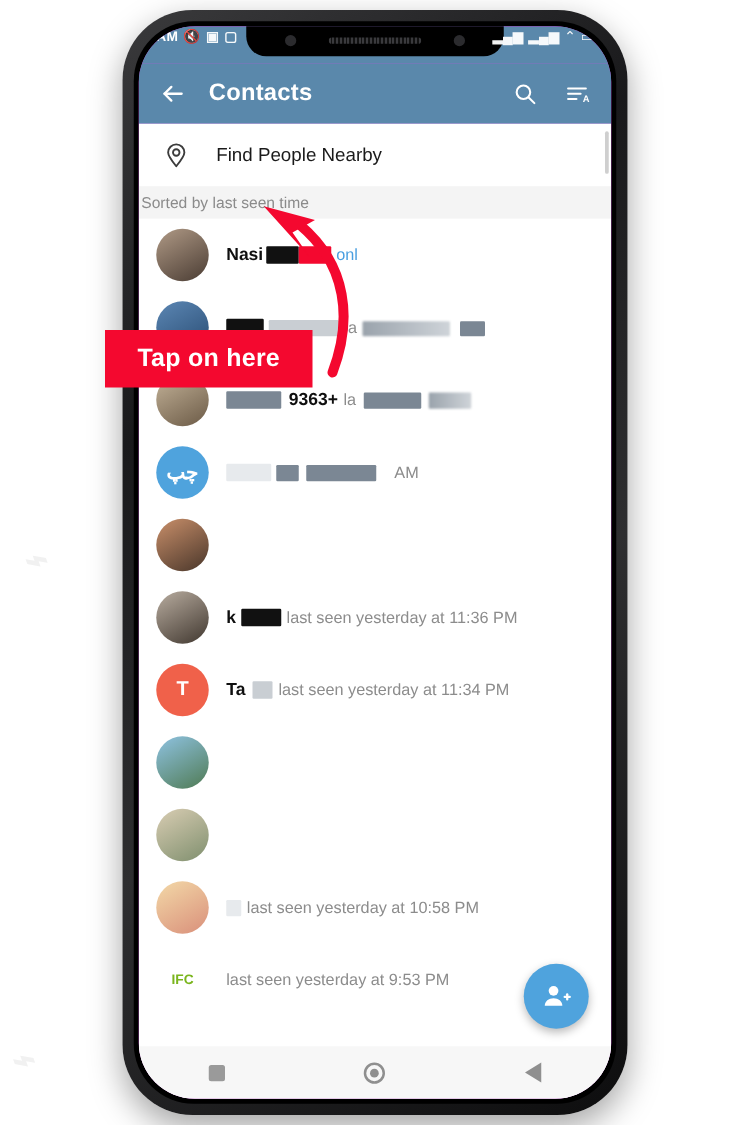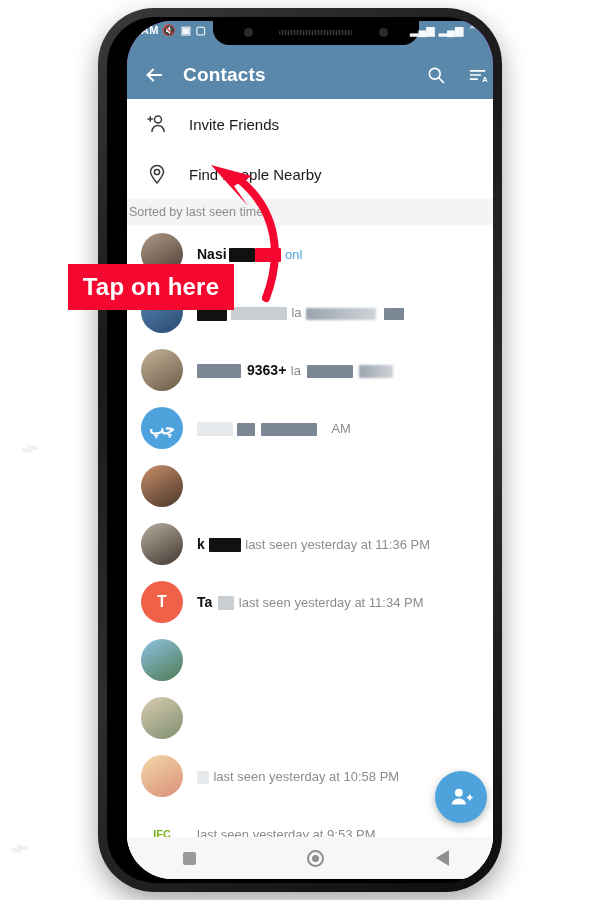--- a/index.html
+++ b/index.html
@@ -26,21 +26,21 @@
     background: linear-gradient(145deg,#3a3a3c 0%, #19191b 30%, #2e2e30 60%, #0d0d0e 100%);
     box-shadow: 0 10px 26px rgba(0,0,0,.35);
     padding: 9px;
   }
   #bezel {
     position: relative; width: 100%; height: 100%;
     border-radius: 48px; background: #000; padding: 4px; overflow: hidden;
   }
   #screen {
     position: relative; width: 100%; height: 100%;
-    border-radius: 45px; overflow: hidden; background: #d946ef; margin-left: 16px;
+    border-radius: 45px; overflow: hidden; background: #d946ef;
   }
 
   
   #statusbar {
     position: relative; height: 30px; background: #5a88ab;
     display: flex; align-items: flex-start; justify-content: space-between;
     padding: 1px 14px 0 14px; color: #fff;
   }
   .sb-left, .sb-right { display: flex; align-items: center; gap: 4px; height: 16px; }
   .sb-left { font-size: 11px; font-weight: 700; letter-spacing: .3px; }
@@ -117,23 +117,23 @@
   .nav-sq { width: 13px; height: 13px; background: #9a9a9a; border-radius: 2px; }
   .nav-home { width: 17px; height: 17px; border: 2px solid #8f8f8f; border-radius: 50%;
               display: flex; align-items: center; justify-content: center; }
   .nav-home i { width: 7px; height: 7px; background: #8f8f8f; border-radius: 50%; display: block; }
   .nav-tri { width: 0; height: 0; border-top: 8px solid transparent; border-bottom: 8px solid transparent;
              border-right: 13px solid #8f8f8f; }
 
   
   #annot { position: absolute; inset: 0; pointer-events: none; }
   #tapbanner {
-    position: absolute; left: 68px; top: 264px; width: 166px; height: 46px;
+    position: absolute; left: 84px; top: 264px; width: 166px; height: 46px;
     background: #f4082f; display: flex; align-items: center; justify-content: center;
-    color: #fff; font-size: 24px; font-weight: 700; letter-spacing: .2px;
+    color: #fff; font-size: 20px; font-weight: 700; letter-spacing: .2px;
   }
   #arrowsvg { position: absolute; left: 0; top: 0; }
 </style>
 </head>
 <body>
 
 <div id="stage">
 
   <div class="wm a">⌁</div>
   <div class="wm b">⌁</div>
@@ -185,31 +185,20 @@
                   <line x1="3" y1="12" x2="15" y2="12"></line>
               <line x1="3" y1="17" x2="11" y2="17"></line>
             </g>
             <text x="17" y="20" font-size="9" font-weight="700" fill="#fff" font-family="'Liberation Sans',sans-serif">A</text>
           </svg>
         </div>
       </div>
 
       <div id="content">
 
-        <div class="action-row">
-          <span class="ic">
-            <svg width="24" height="24" viewBox="0 0 24 24" fill="none" stroke="#3c3c3c" stroke-width="1.5" stroke-linecap="round" stroke-linejoin="round">
-              <circle cx="13" cy="7.5" r="3.5"></circle>
-                  <path d="M7 19.5c0-3.6 2.7-6 6-6s6 2.4 6 6"></path>
-              <line x1="3" y1="7" x2="7.5" y2="7"></line>
-                  <line x1="5.25" y1="4.75" x2="5.25" y2="9.25"></line>
-            </svg>
-          </span>
-          <span class="lbl">Invite Friends</span>
-        </div>
 
         <div class="action-row">
           <span class="ic">
             <svg width="24" height="24" viewBox="0 0 24 24" fill="none" stroke="#3c3c3c" stroke-width="1.5" stroke-linecap="round" stroke-linejoin="round">
               <path d="M12 21c4-5 6.5-8 6.5-11A6.5 6.5 0 0 0 5.5 10c0 3 2.5 6 6.5 11z"></path>
               <circle cx="12" cy="10" r="2.6"></circle>
             </svg>
           </span>
           <span class="lbl">Find People Nearby</span>
         </div>

